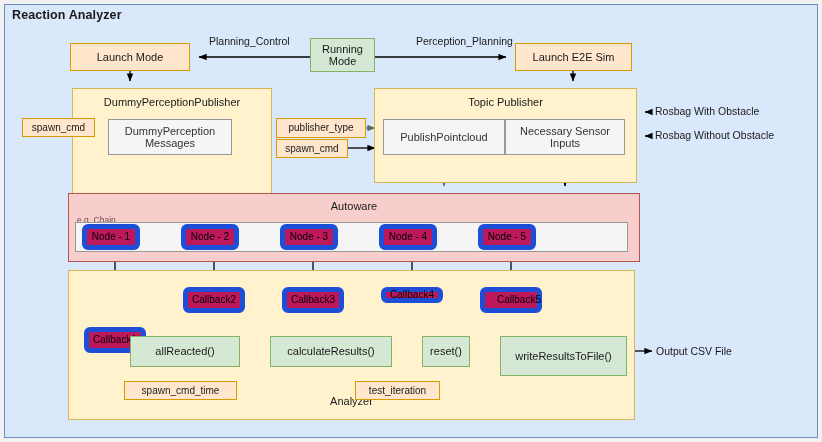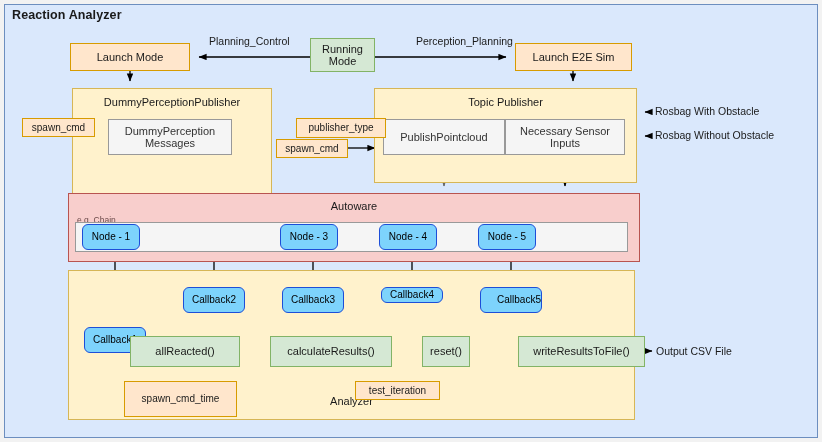--- a/index.html
+++ b/index.html
@@ -21,21 +21,21 @@
     font-size:12.5px;font-weight:bold;color:#1a1a1a;letter-spacing:.1px;
   }
 
   
   .box{position:absolute;box-sizing:border-box;display:flex;align-items:center;justify-content:center;text-align:center;line-height:1.12;}
   .orange{background:#ffe6cc;border:1px solid #d79b00;color:#1a1a1a;}
   .orange-pale{background:#fff2cc;border:1px solid #d6b656;color:#1a1a1a;}
   .green{background:#d5e8d4;border:1px solid #82b366;color:#1a1a1a;}
   .red{background:#f8cecc;border:1px solid #b85450;color:#1a1a1a;}
   .grey{background:#f5f5f5;border:1px solid #999999;color:#333333;}
-  .white{background:#7dd3fc;border:1px solid #1d4ed8;color:#000000;}
+  .white{background:#be185d;border:5px solid #1d4ed8;color:#000000;}
   .rounded{border-radius:6px;}
 
   .fs11{font-size:11px;}
   .fs10{font-size:10px;}
 
   
   .cont-label{position:absolute;left:0;right:0;text-align:center;font-size:11px;color:#1a1a1a;}
 
   
   .elabel{position:absolute;font-size:10.5px;color:#1a1a1a;white-space:nowrap;}
@@ -144,35 +144,38 @@
   <div class="box orange-pale" style="left:374px;top:88px;width:263px;height:95px;display:block;">
     <div class="cont-label" style="top:7px;">Topic Publisher</div>
   </div>
   <div class="box grey fs11" style="left:383px;top:119px;width:122px;height:36px;">
     <span>PublishPointcloud</span>
   </div>
   <div class="box grey fs11" style="left:505px;top:119px;width:120px;height:36px;flex-direction:column;">
     <span>Necessary Sensor</span>
     <span>Inputs</span>
   </div>
-  <div class="box orange fs10" style="left:276px;top:118px;width:90px;height:20px;margin-left:20px;">publisher_type</div>
+  <div class="box orange fs10" style="left:276px;top:118px;width:90px;height:20px;">publisher_type</div>
   <div class="box orange fs10" style="left:276px;top:139px;width:72px;height:19px;">spawn_cmd</div>
 
   <div class="elabel" style="left:655px;top:105px;">Rosbag With Obstacle</div>
   <div class="elabel" style="left:655px;top:129px;">Rosbag Without Obstacle</div>
 
   <div class="box red" style="left:68px;top:193px;width:572px;height:69px;display:block;">
     <div class="cont-label" style="top:6px;">Autoware</div>
     <div style="position:absolute;left:8px;top:22px;font-size:8.5px;color:#6b4a4a;">e.g. Chain</div>
   </div>
   <div class="box grey" style="left:75px;top:222px;width:553px;height:30px;background:#f5f5f5;border:1px solid #999;"></div>
 
   <div class="box white rounded fs10" style="left:82px;top:224px;width:58px;height:26px;">
     <span>Node - 1</span>
   </div>
+  <div class="box white rounded fs10" style="left:181px;top:224px;width:58px;height:26px;">
+    <span>Node - 2</span>
+  </div>
   <div class="box white rounded fs10" style="left:280px;top:224px;width:58px;height:26px;">
     <span>Node - 3</span>
   </div>
   <div class="box white rounded fs10" style="left:379px;top:224px;width:58px;height:26px;">
     <span>Node - 4</span>
   </div>
   <div class="box white rounded fs10" style="left:478px;top:224px;width:58px;height:26px;">
     <span>Node - 5</span>
   </div>
 
@@ -198,22 +201,22 @@
 
   <div class="box green fs11" style="left:130px;top:336px;width:110px;height:31px;">
     <span>allReacted()</span>
   </div>
   <div class="box green fs11" style="left:270px;top:336px;width:122px;height:31px;">
     <span>calculateResults()</span>
   </div>
   <div class="box green fs11" style="left:422px;top:336px;width:48px;height:31px;">
     <span>reset()</span>
   </div>
-  <div class="box green fs11" style="left:500px;top:336px;width:127px;height:31px;margin-left:18px;">
+  <div class="box green fs11" style="left:500px;top:336px;width:127px;height:40px;">
     <span>writeResultsToFile()</span>
   </div>
 
-  <div class="box orange fs10" style="left:124px;top:381px;width:113px;height:36px;">spawn_cmd_time</div>
+  <div class="box orange fs10" style="left:124px;top:381px;width:113px;height:19px;">spawn_cmd_time</div>
   <div class="box orange fs10" style="left:355px;top:381px;width:85px;height:19px;">test_iteration</div>
 
   <div class="elabel" style="left:656px;top:345px;">Output CSV File</div>
 
 </div>
 
 </body></html>

